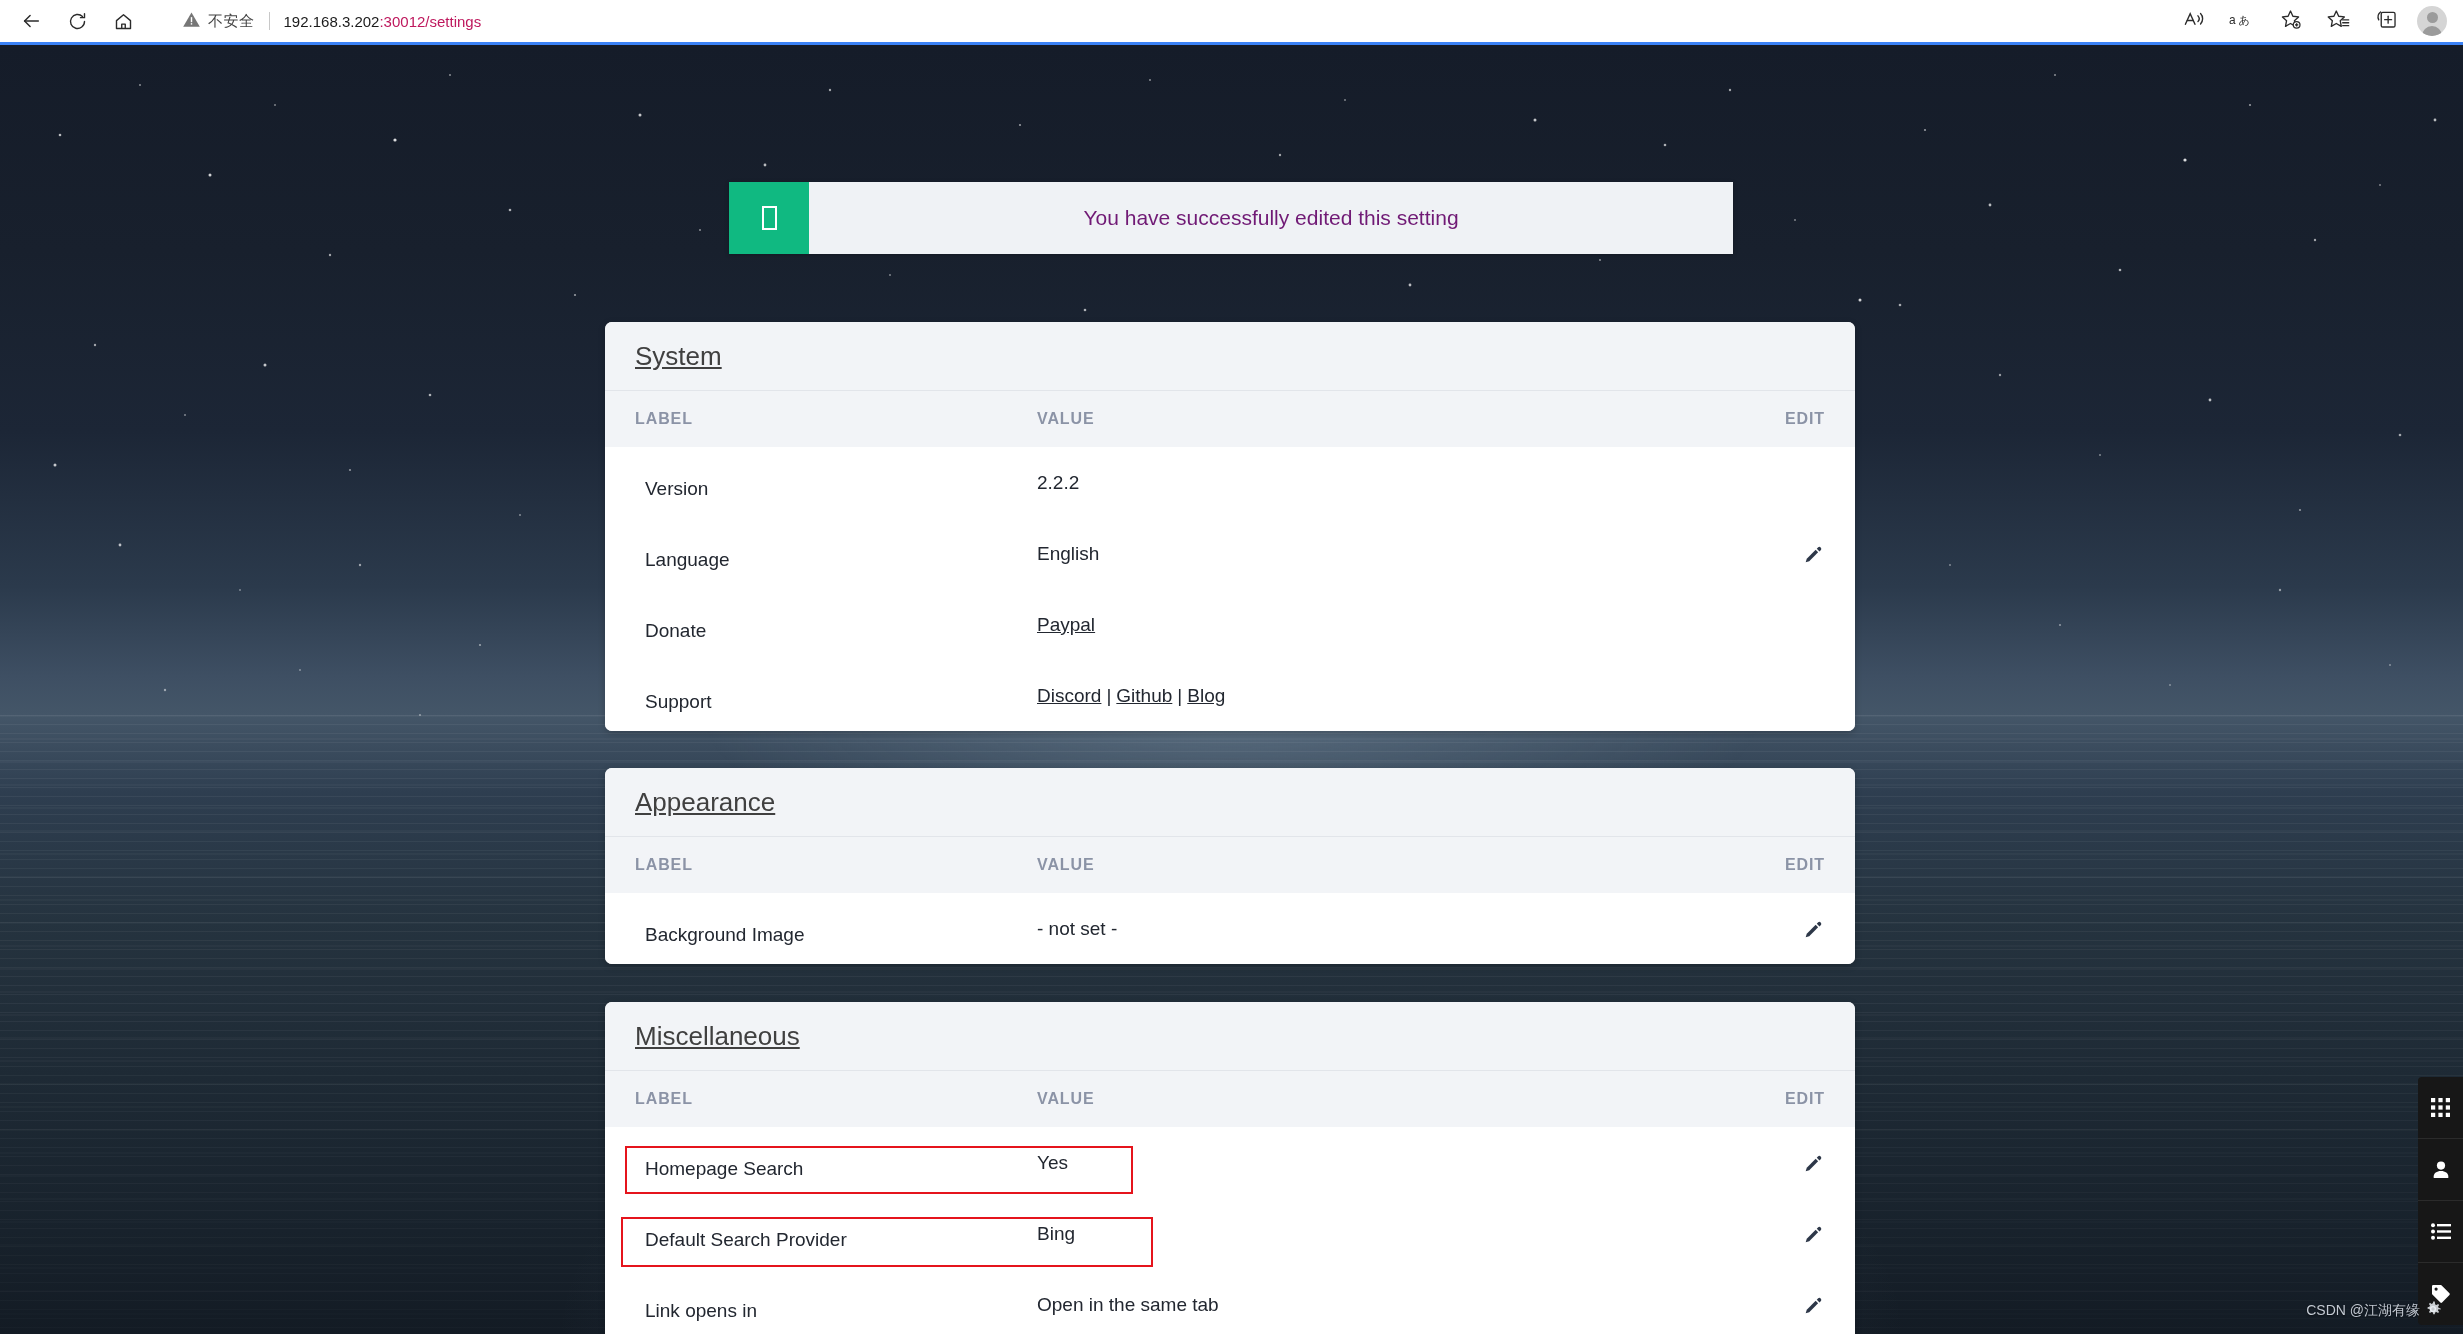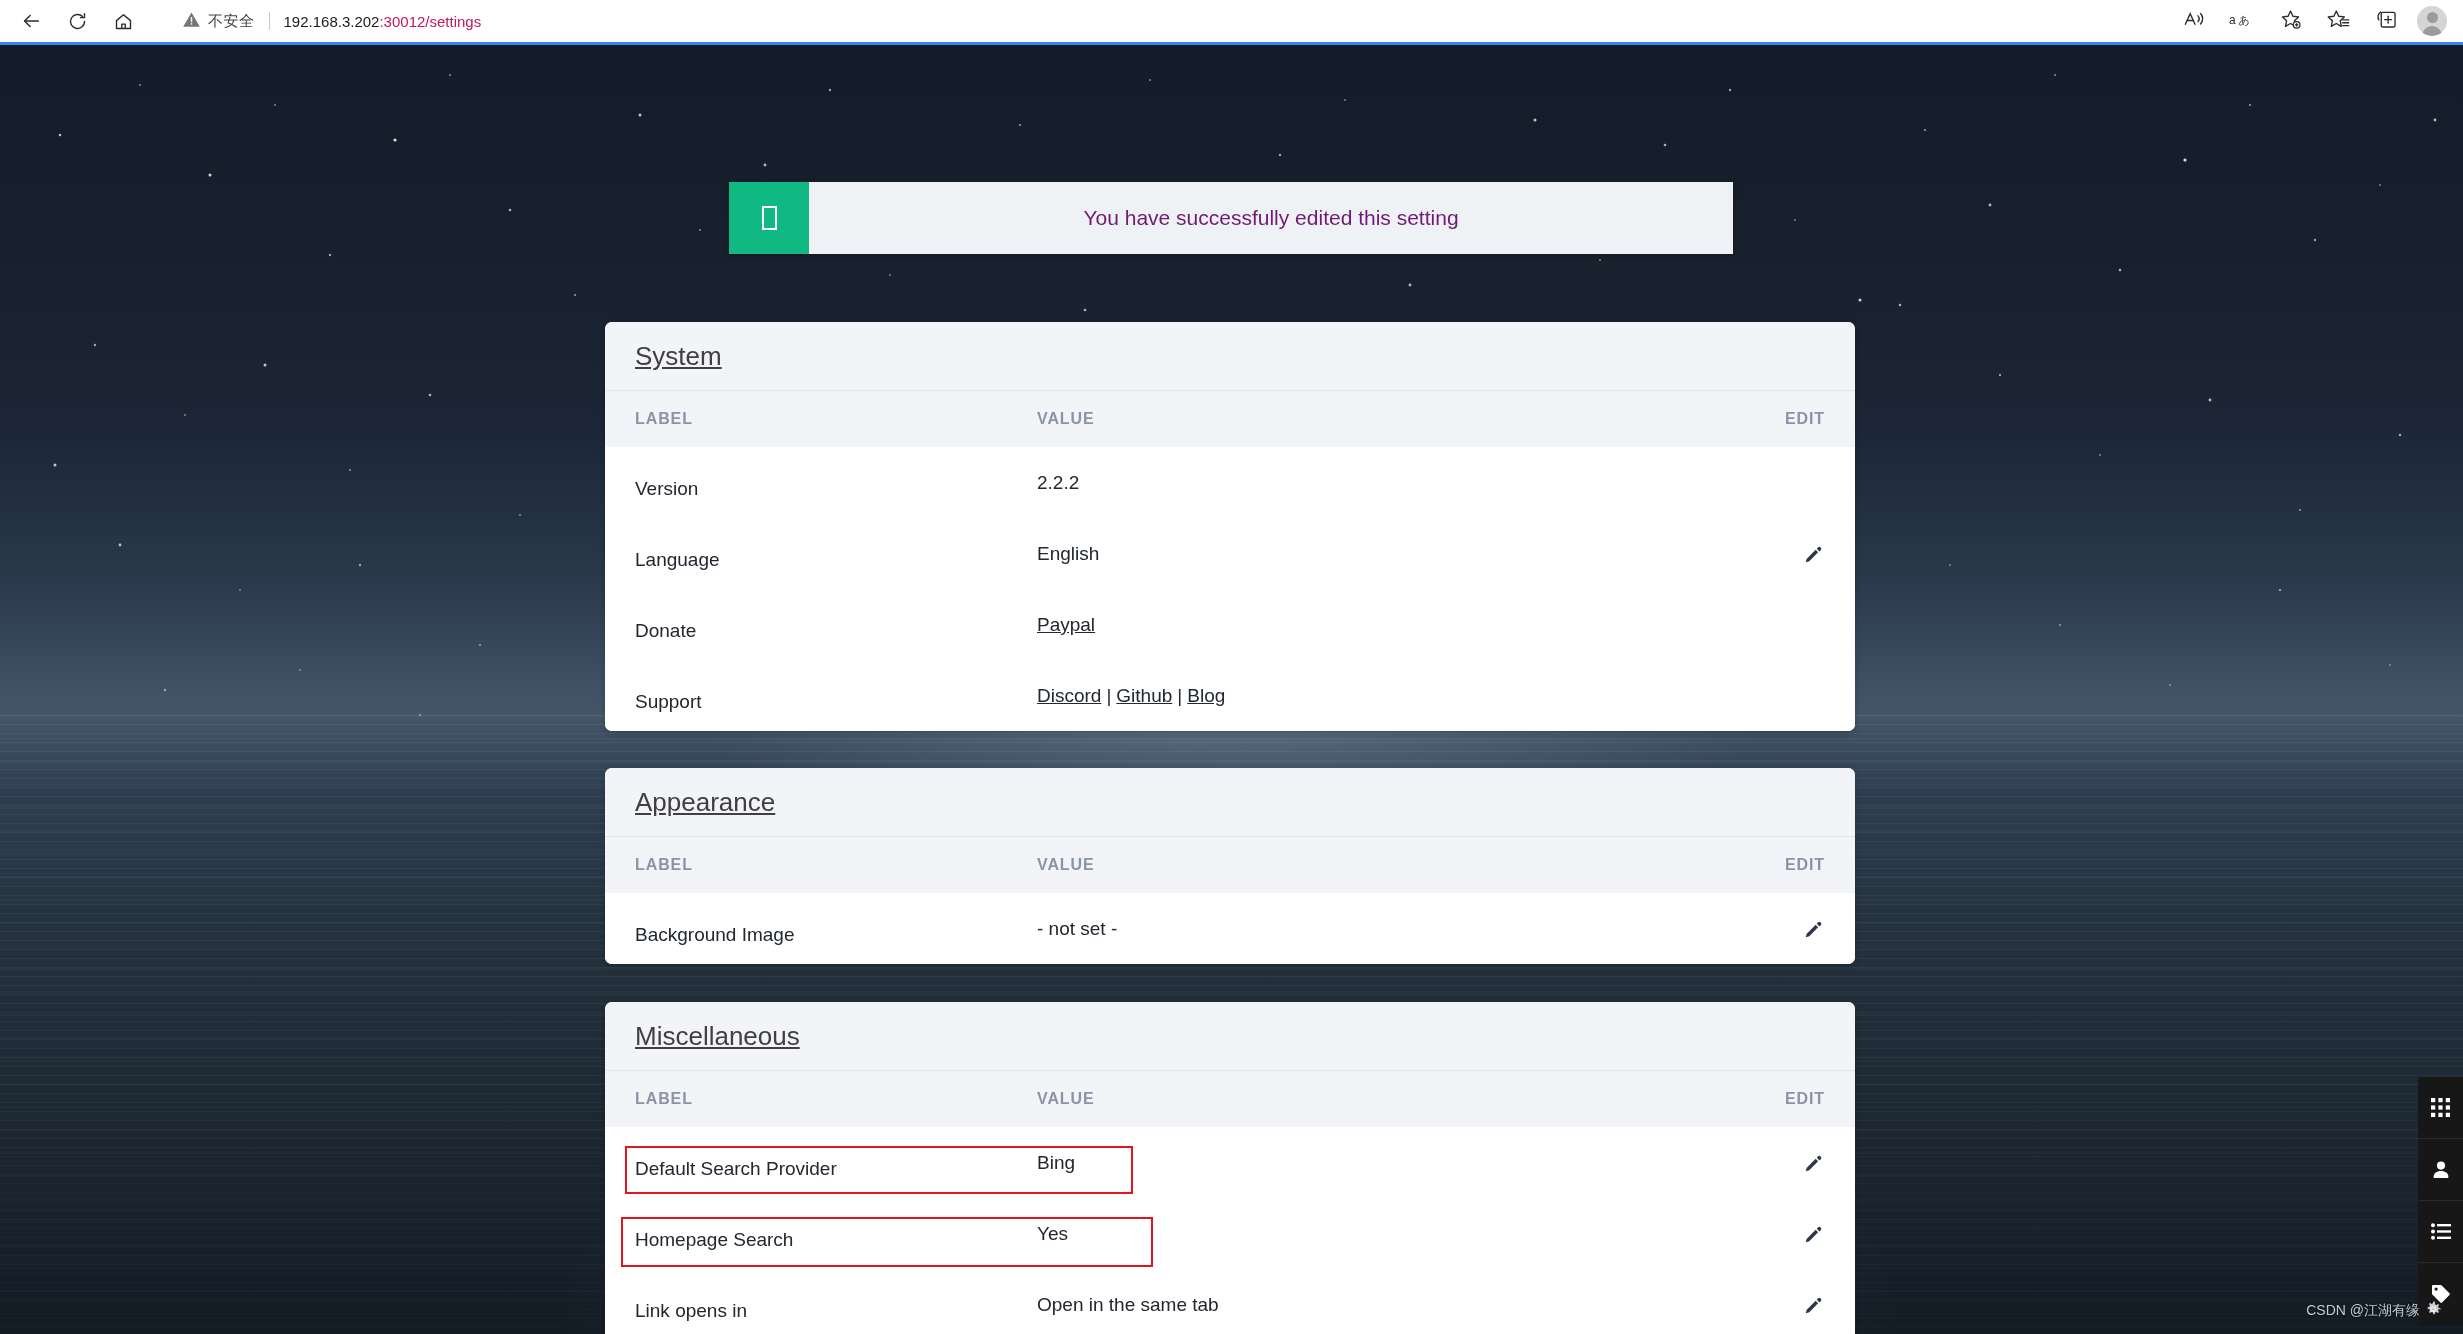--- a/index.html
+++ b/index.html
@@ -184,21 +184,21 @@
   .col-value  { position: absolute; left: 432px; }
   .col-edit   { position: absolute; right: 30px; }
 
   .row {
     height: 71px;
     display: flex; align-items: center;
     position: relative;
     background: #ffffff;
   }
   .row-label {
-    position: absolute; left: 30px;
+    position: absolute; left: 40px;
     font-size: 19px; color: #222730; margin-top: 12px;
   }
   .row-value {
     position: absolute; left: 432px;
     font-size: 19px; color: #222730;
   }
   .row-value a {
     color: #222730; text-decoration: underline;
   }
   .sep { margin: 0 5px; color: #222730; }
@@ -493,33 +493,33 @@
       <div class="card-title-bar">
         <span class="card-title">Miscellaneous</span>
       </div>
       <div class="table-head">
         <span class="th col-label">LABEL</span>
         <span class="th col-value">VALUE</span>
         <span class="th col-edit">EDIT</span>
       </div>
 
       <div class="row">
-        <span class="row-label">Default Search Provider</span>
-        <span class="row-value">Bing</span>
+        <span class="row-label">Homepage Search</span>
+        <span class="row-value">Yes</span>
         <span class="row-edit pencil">
           <svg width="22" height="22" viewBox="0 0 24 24" fill="#2d3748">
             <path d="M20.4 4.9a2.1 2.1 0 0 0-3 0l-1.3 1.3 3 3 1.3-1.3a2.1 2.1 0 0 0 0-3z"></path>
             <path d="M14.9 7.4 5.2 17.1 4 21l3.9-1.2 9.7-9.7-2.7-2.7z"></path>
           </svg>
         </span>
       </div>
 
       <div class="row">
-        <span class="row-label">Homepage Search</span>
-        <span class="row-value">Yes</span>
+        <span class="row-label">Default Search Provider</span>
+        <span class="row-value">Bing</span>
         <span class="row-edit pencil">
           <svg width="22" height="22" viewBox="0 0 24 24" fill="#2d3748">
             <path d="M20.4 4.9a2.1 2.1 0 0 0-3 0l-1.3 1.3 3 3 1.3-1.3a2.1 2.1 0 0 0 0-3z"></path>
             <path d="M14.9 7.4 5.2 17.1 4 21l3.9-1.2 9.7-9.7-2.7-2.7z"></path>
           </svg>
         </span>
       </div>
 
       <div class="row">
         <span class="row-label">Link opens in</span>

